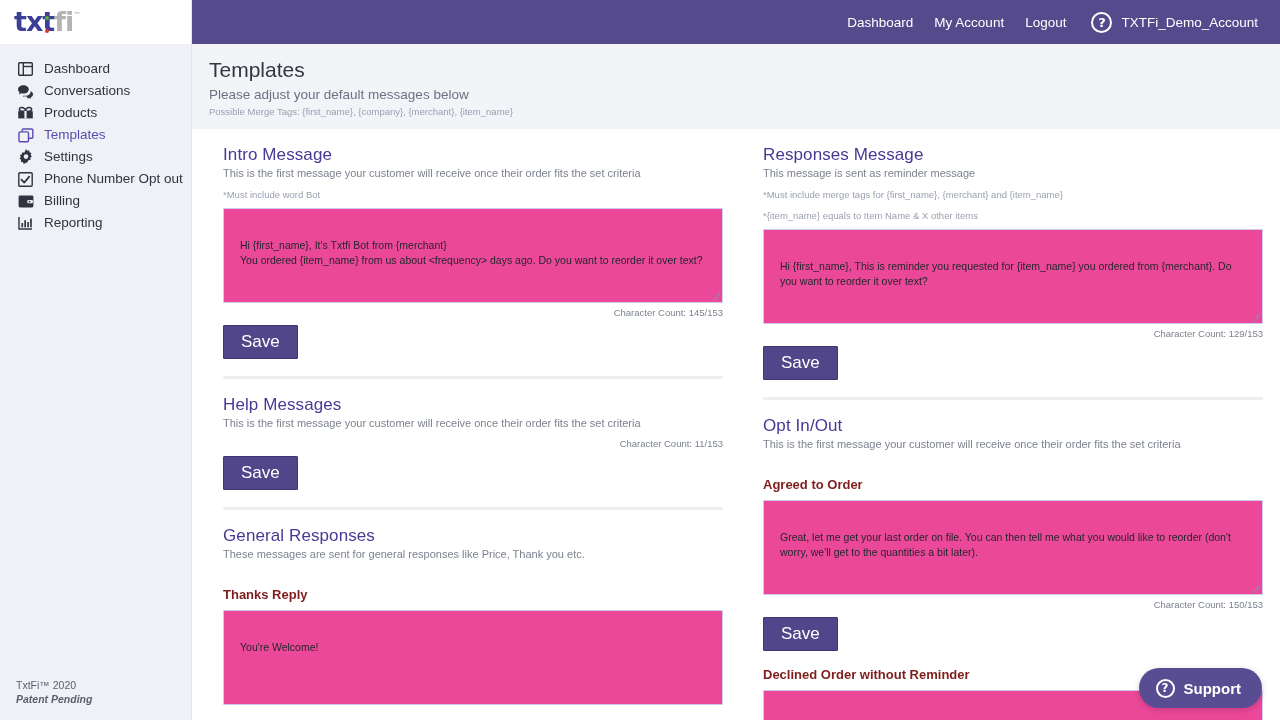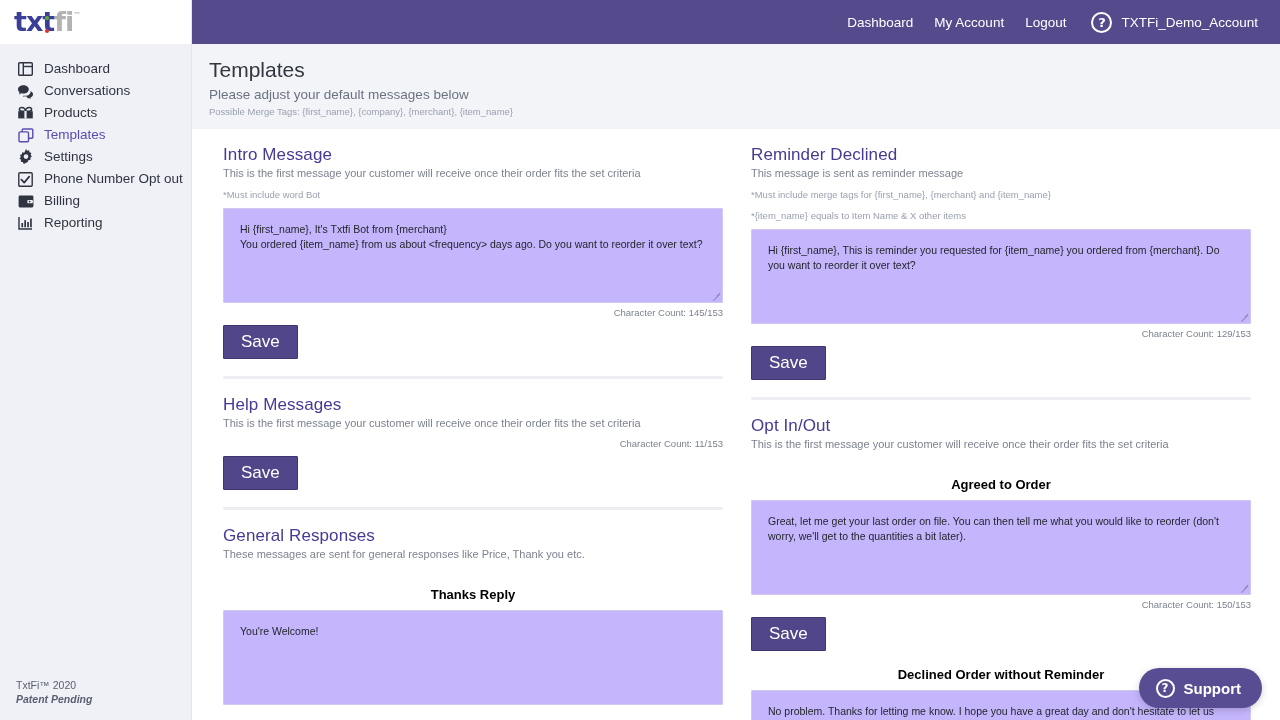--- a/index.html
+++ b/index.html
@@ -91,45 +91,44 @@
   #page-sub { font-size: 13.5px; color: #6b7280; margin: 0 0 4px 0; }
   #merge-tags { font-size: 9.5px; color: #9aa0b0; }
 
   
   #main {
     position: absolute; left: 192px; top: 129px;
     width: 1088px; height: 591px;
     background: #ffffff;
     overflow: hidden;
     padding: 16px 32px 0 31px;
-    display: flex; gap: 28px;
+    display: flex; gap: 40px;
   }
   .col { width: 500px; flex: none; }
 
   .section-title {
     font-size: 17px; color: #453a94; font-weight: 400;
     margin: 0 0 2px 0; letter-spacing: .1px;
   }
   .section-sub { font-size: 11px; color: #7c828f; margin: 0 0 9px 0; }
   .hint { font-size: 9.5px; color: #9aa0b0; margin: 10px 0 8px 0; }
   .sub-title {
-    font-size: 13px; color: #000000; font-weight: 700;
+    font-size: 13px; color: #7f1d1d; font-weight: 700;
     margin: 0 0 8px 0;
-    text-align: center;
   }
   .ta-wrap { position: relative; }
   .ta {
     width: 100%;
-    background: #c4b5fd;
+    background: #ec4899;
     border: 1px solid #d0c8f0;
     border-radius: 1px;
     font-family: "Liberation Sans", sans-serif;
     font-size: 10.5px; color: #24262c;
     line-height: 1.45;
-    padding: 13px 16px;
+    padding: 29px 16px;
     resize: none; outline: none;
     display: block;
     overflow: hidden;
   }
   .resize-grip {
     position: absolute; right: 3px; bottom: 3px;
     width: 8px; height: 8px; pointer-events: none;
   }
   .resize-grip:before, .resize-grip:after {
     content: ""; position: absolute; background: #8f87b5;
@@ -334,21 +333,21 @@
       <div class="ta-wrap">
         <textarea class="ta" style="height: 95px;">You're Welcome!</textarea>
 
       </div>
     </div>
   </div>
 
   <div class="col">
 
     <div>
-      <h2 class="section-title">Reminder Declined</h2>
+      <h2 class="section-title">Responses Message</h2>
       <p class="section-sub">This message is sent as reminder message</p>
       <p class="hint">*Must include merge tags for {first_name}, {merchant} and {item_name}</p>
       <p class="hint">*{item_name} equals to Item Name &amp; X other items</p>
       <div class="ta-wrap">
         <textarea class="ta" style="height: 95px;">Hi {first_name}, This is reminder you requested for {item_name} you ordered from {merchant}. Do you want to reorder it over text?</textarea>
         <span class="resize-grip"></span>
       </div>
       <div class="charcount">Character Count: 129/153</div>
       <button class="save-btn">Save</button>
     </div>

